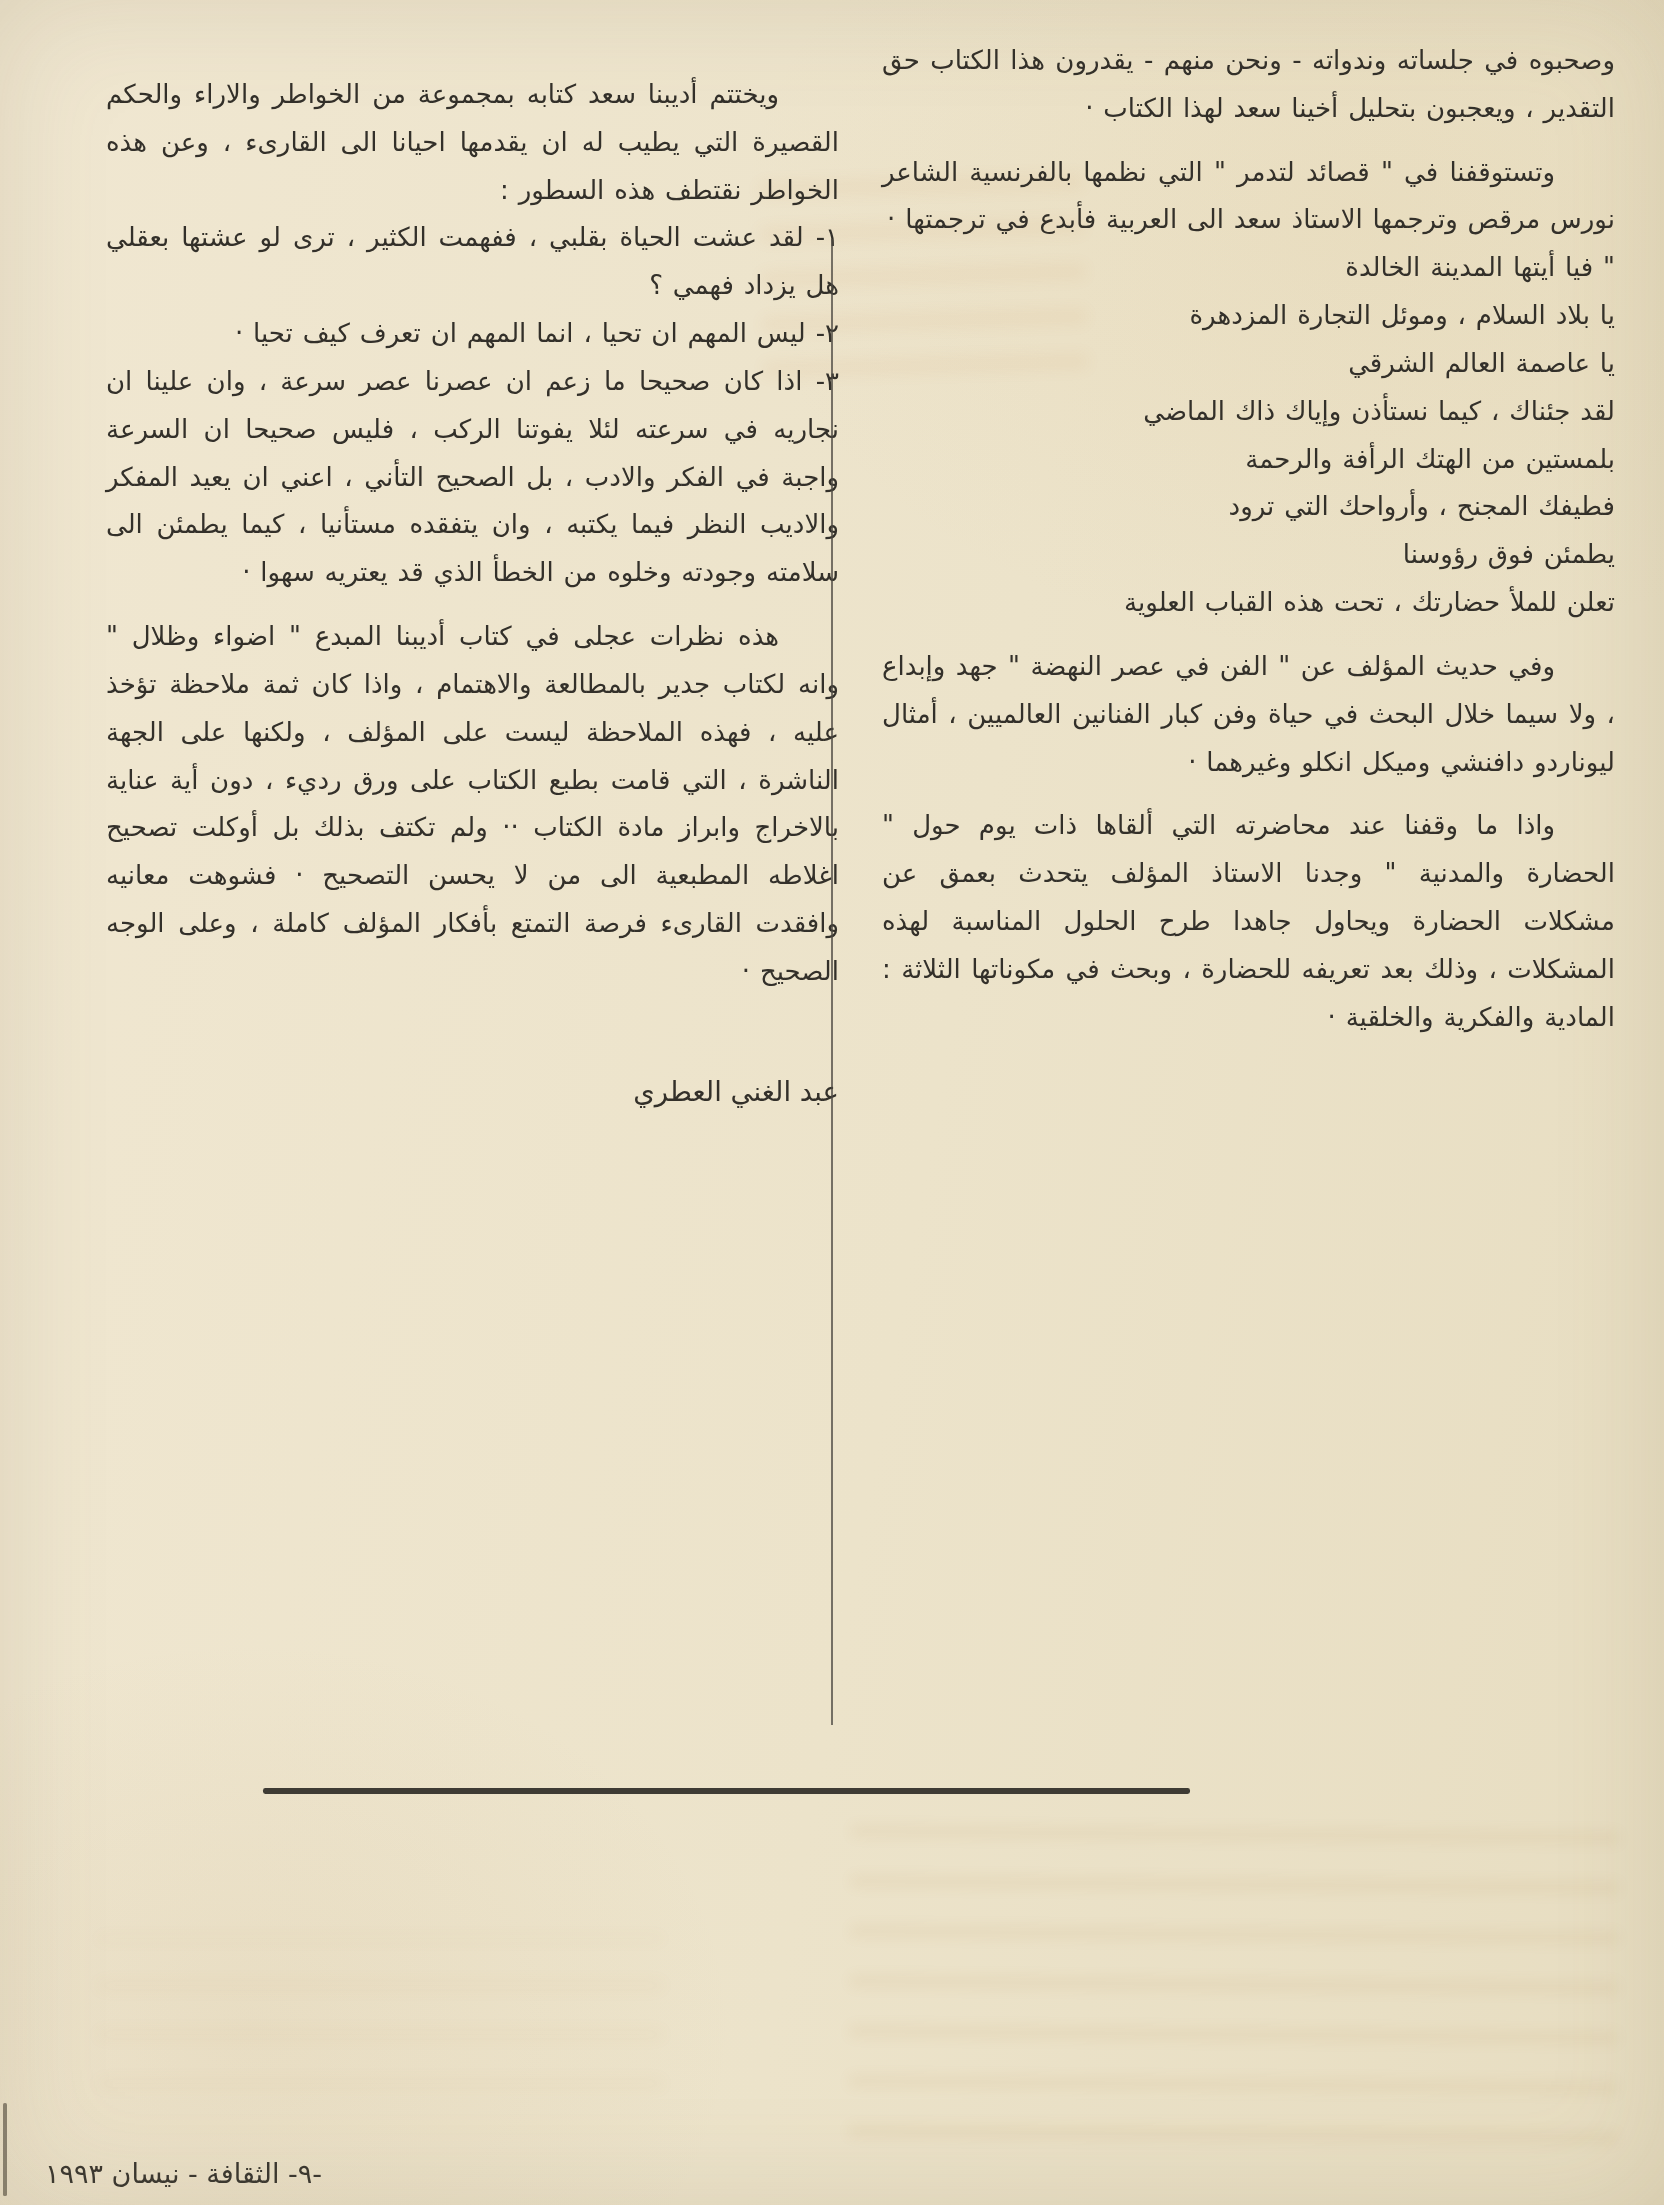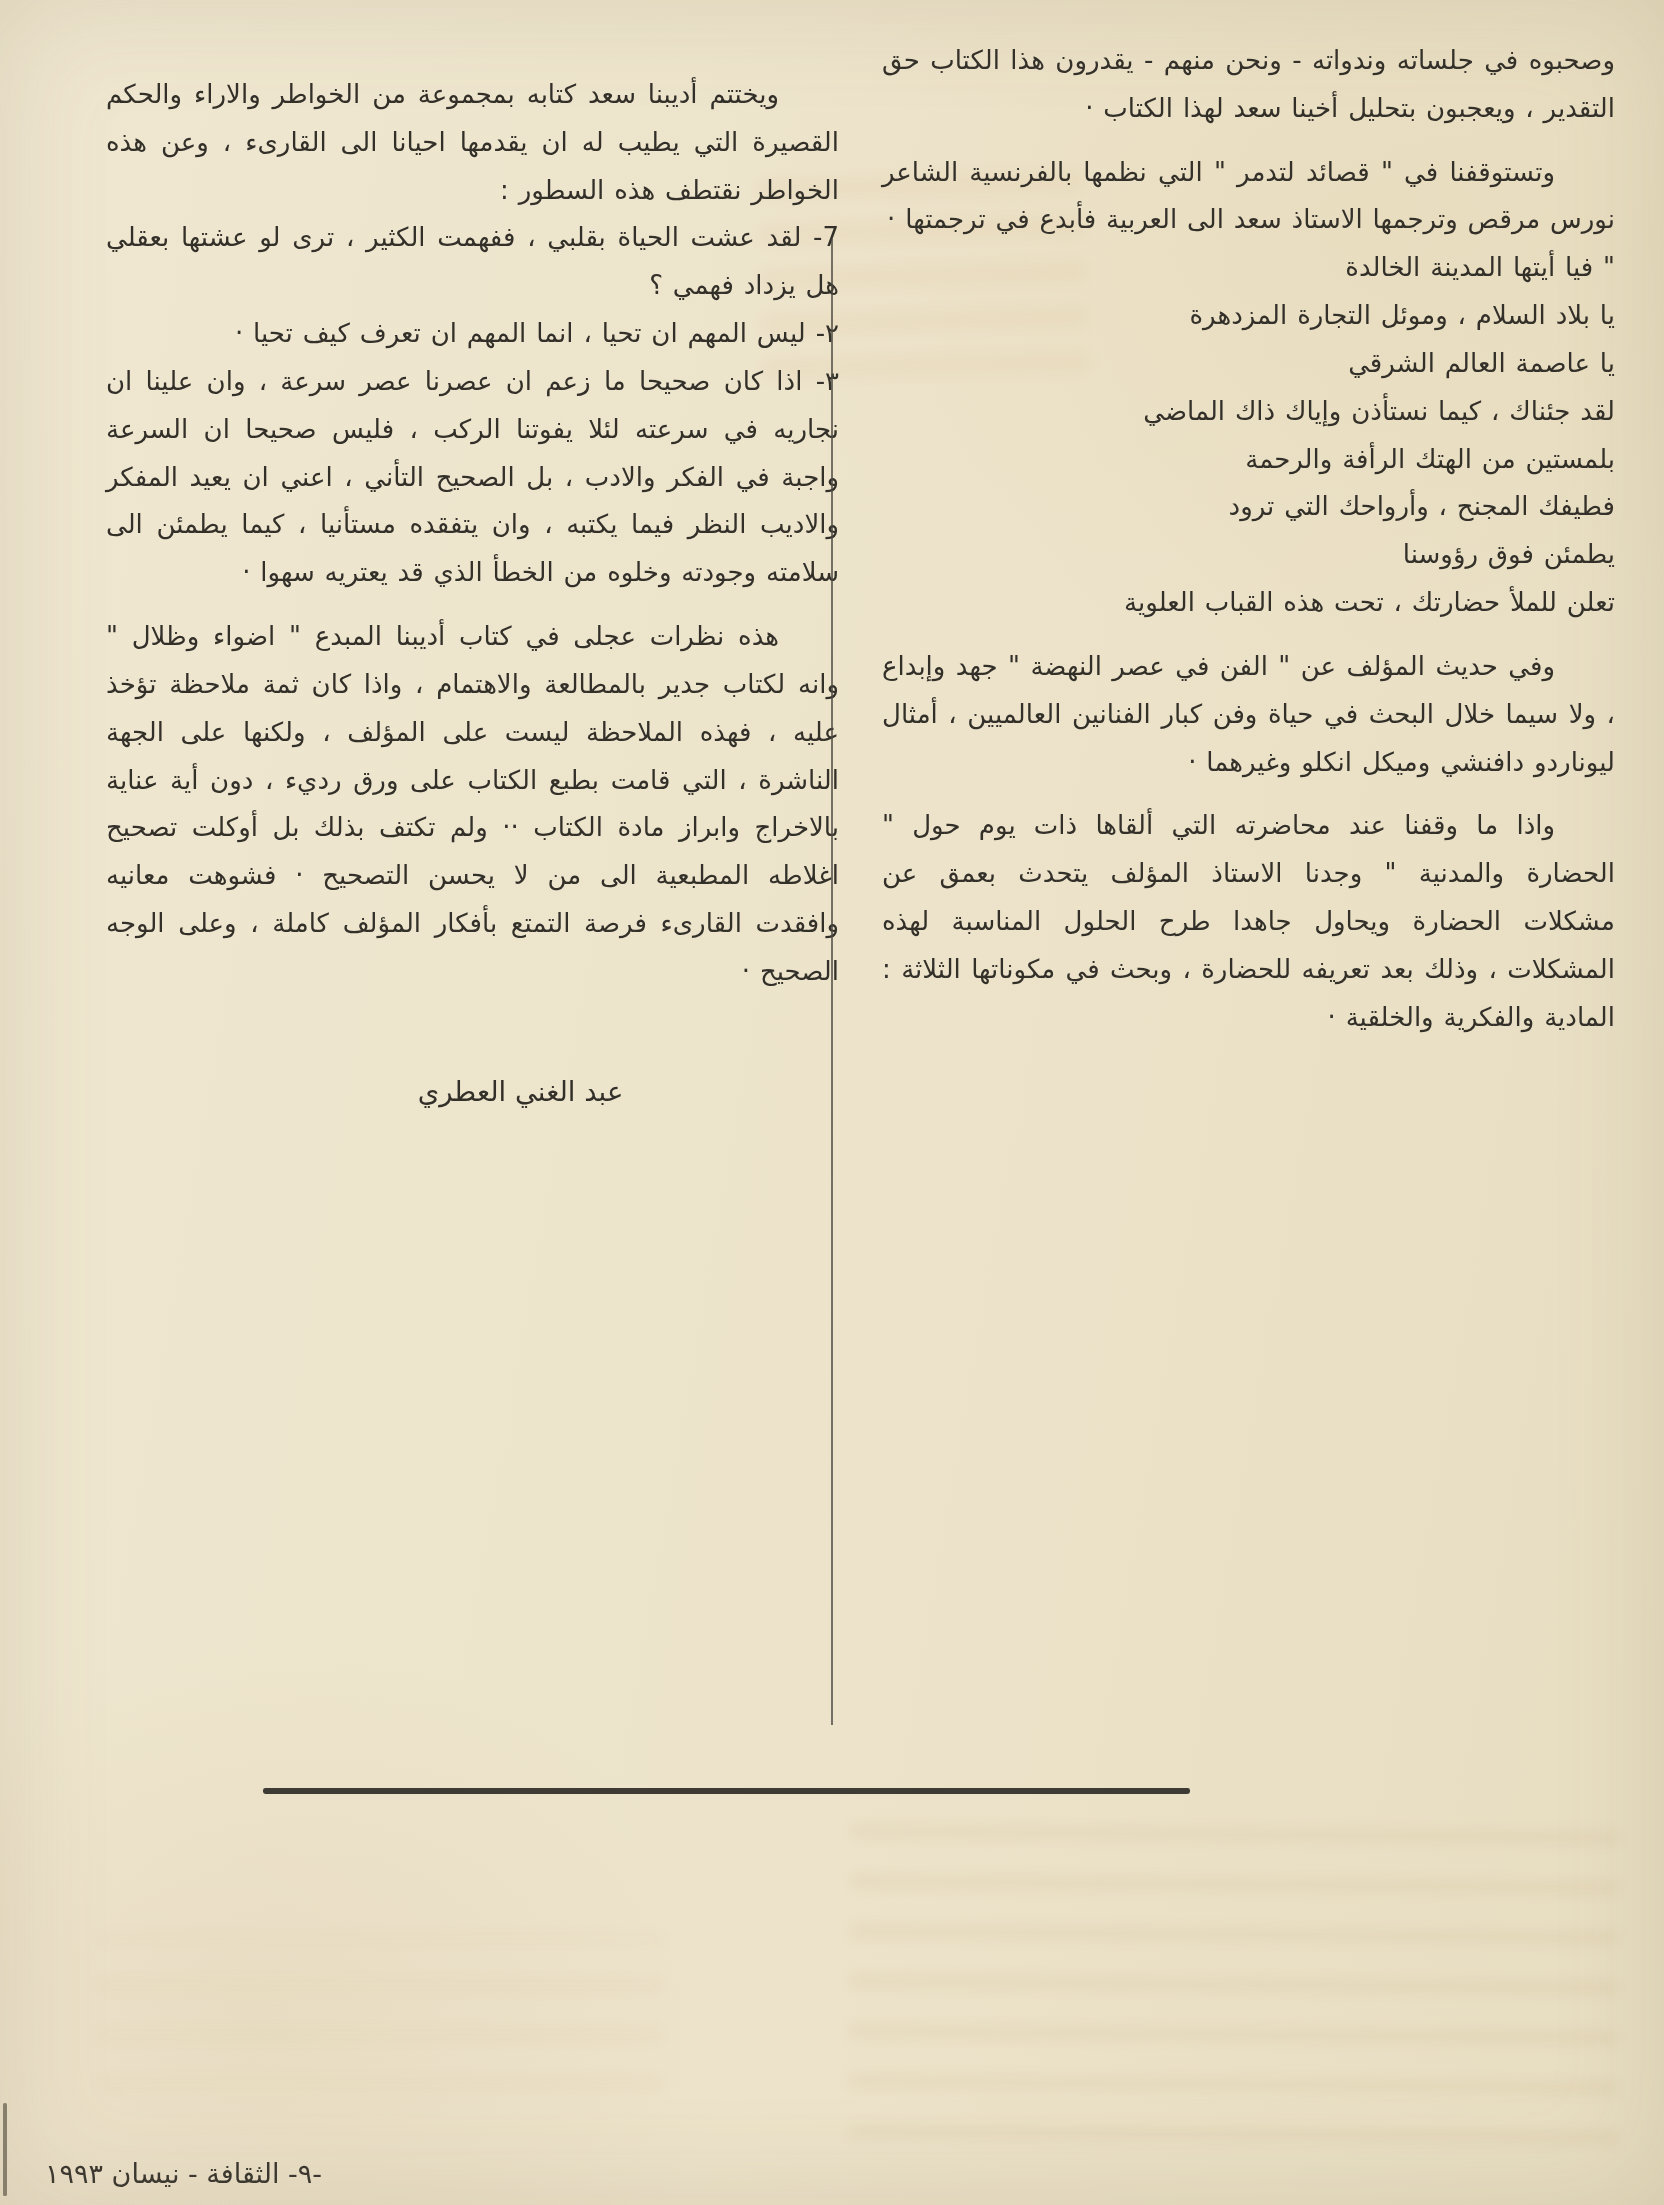--- a/index.html
+++ b/index.html
@@ -34,21 +34,21 @@
     font-size:26px; line-height:1.84;
     text-align:justify; word-spacing:1.6px;
     color:#33302a;
   }
   .verse { text-align:right; }
   .para.indent { text-indent:60px;margin-top:16px; }
   .spaced { margin-top:73px; }
   .signature {
     margin-top:71px;
     font-size:27.5px; line-height:1.8;
-    direction:rtl; text-align:center; padding-left:96px;
+    direction:rtl; text-align:right; padding-left:96px;
     color:#33302a;
   }
 
   .divider-v {
     position:absolute; left:831px; top:239px;
     width:2.4px; height:1486px;
     background:#4c4841; opacity:.75;
   }
   .rule-h {
     position:absolute; left:263px; top:1788px;
@@ -104,21 +104,21 @@
         <div class="verse">لقد جئناك ، كيما نستأذن وإياك ذاك الماضي</div>
         <div class="verse">بلمستين من الهتك الرأفة والرحمة</div>
         <div class="verse">فطيفك المجنح ، وأرواحك التي ترود</div>
         <div class="verse">يطمئن فوق رؤوسنا</div>
         <div class="verse">تعلن للملأ حضارتك ، تحت هذه القباب العلوية</div>
         <div class="para indent spaced">وفي حديث المؤلف عن " الفن في عصر النهضة " جهد وإبداع ، ولا سيما خلال البحث في حياة وفن كبار الفنانين العالميين ، أمثال ليوناردو دافنشي وميكل انكلو وغيرهما ·</div>
         <div class="para indent">واذا ما وقفنا عند محاضرته التي ألقاها ذات يوم حول " الحضارة والمدنية " وجدنا الاستاذ المؤلف يتحدث بعمق عن مشكلات الحضارة ويحاول جاهدا طرح الحلول المناسبة لهذه المشكلات ، وذلك بعد تعريفه للحضارة ، وبحث في مكوناتها الثلاثة : المادية والفكرية والخلقية ·</div>
       </section>
     <section class="col col-left">
         <div class="para indent">ويختتم أديبنا سعد كتابه بمجموعة من الخواطر والاراء والحكم القصيرة التي يطيب له ان يقدمها احيانا الى القارىء ، وعن هذه الخواطر نقتطف هذه السطور :</div>
-        <div class="para">7- لقد عشت الحياة بقلبي ، ففهمت الكثير ، ترى لو عشتها بعقلي هل يزداد فهمي ؟</div>
+        <div class="para">١- لقد عشت الحياة بقلبي ، ففهمت الكثير ، ترى لو عشتها بعقلي هل يزداد فهمي ؟</div>
         <div class="para">٢- ليس المهم ان تحيا ، انما المهم ان تعرف كيف تحيا ·</div>
         <div class="para">٣- اذا كان صحيحا ما زعم ان عصرنا عصر سرعة ، وان علينا ان نجاريه في سرعته لئلا يفوتنا الركب ، فليس صحيحا ان السرعة واجبة في الفكر والادب ، بل الصحيح التأني ، اعني ان يعيد المفكر والاديب النظر فيما يكتبه ، وان يتفقده مستأنيا ، كيما يطمئن الى سلامته وجودته وخلوه من الخطأ الذي قد يعتريه سهوا ·</div>
         <div class="para indent spaced">هذه نظرات عجلى في كتاب أديبنا المبدع " اضواء وظلال " وانه لكتاب جدير بالمطالعة والاهتمام ، واذا كان ثمة ملاحظة تؤخذ عليه ، فهذه الملاحظة ليست على المؤلف ، ولكنها على الجهة الناشرة ، التي قامت بطبع الكتاب على ورق رديء ، دون أية عناية بالاخراج وابراز مادة الكتاب ·· ولم تكتف بذلك بل أوكلت تصحيح اغلاطه المطبعية الى من لا يحسن التصحيح · فشوهت معانيه وافقدت القارىء فرصة التمتع بأفكار المؤلف كاملة ، وعلى الوجه الصحيح ·</div>
         <div class="signature">عبد الغني العطري</div>
       </section>
   </div>
 
   <div class="divider-v"></div>
   <div class="rule-h"></div>
 

